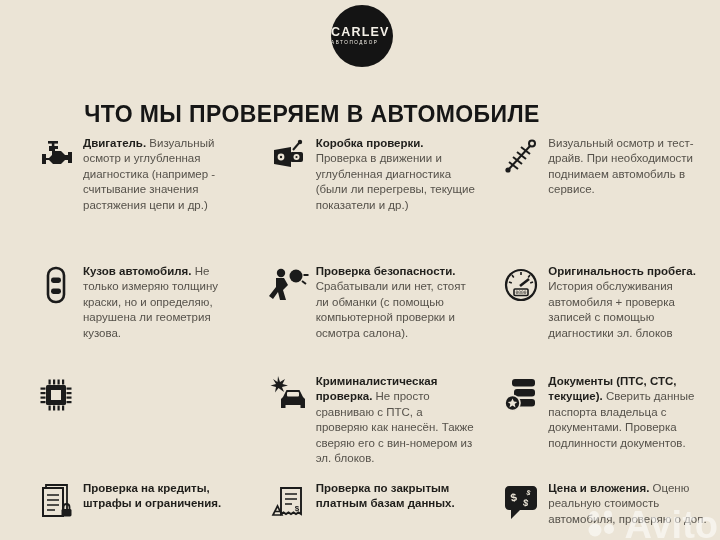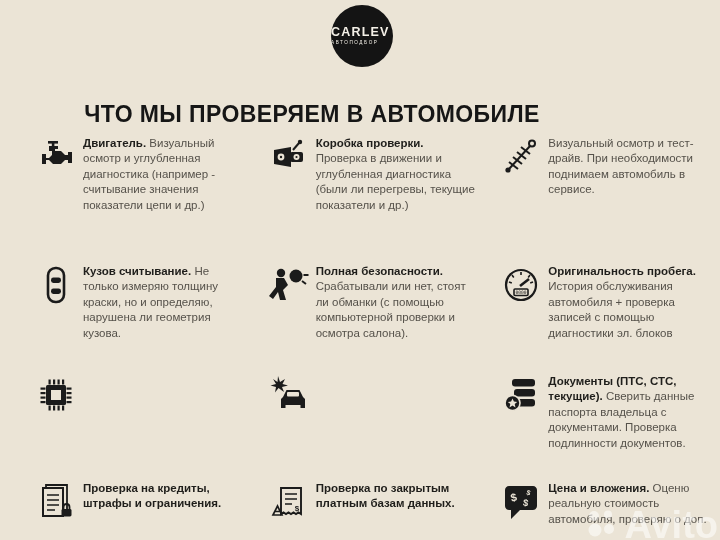--- a/index.html
+++ b/index.html
@@ -59,21 +59,21 @@
   <div class="item">
     <span class="icon">
       <svg viewBox="0 0 40 40">
           <g fill="#1b1b1b">
             <rect x="12" y="4" width="10" height="2.6"></rect>
             <rect x="15.8" y="6" width="2.6" height="4"></rect>
             <path d="M13 9h9v3h-3v2h6l4 4h3v-3h4v11h-4v-3h-3l-4 4h-8l-4-4h-3v4H6V17h4v4h3l3-3v-4h-3z"></path>
           </g>
         </svg>
     </span>
-    <p class="txt"><b>Двигатель.</b> <span>Визуальный осмотр и углубленная диагностика (например - считывание значения показатели цепи и др.)</span></p>
+    <p class="txt"><b>Двигатель.</b> <span>Визуальный осмотр и углубленная диагностика (например - считывание значения растяжения цепи и др.)</span></p>
   </div>
 
   <div class="item">
     <span class="icon">
       <svg viewBox="0 0 40 40">
         <path d="M24 13l6-7" class="stroke" stroke-width="2"></path>
         <circle cx="31" cy="5" r="2.2" fill="#1b1b1b"></circle>
         <path d="M5 13l17-3v20L5 27z" fill="#1b1b1b"></path>
         <rect x="21" y="15" width="13" height="10" rx="2" fill="#1b1b1b"></rect>
         <circle cx="12" cy="20" r="3.4" fill="#ebe4d6"></circle>
@@ -100,33 +100,33 @@
   </div>
 
   <div class="item">
     <span class="icon">
       <svg viewBox="0 0 40 40">
         <rect x="12" y="3" width="16" height="34" rx="7.5" class="stroke" stroke-width="2.6"></rect>
         <rect x="15" y="12.5" width="10" height="5.5" rx="2.4" fill="#1b1b1b"></rect>
         <rect x="15" y="23.5" width="10" height="5.5" rx="2.4" fill="#1b1b1b"></rect>
       </svg>
     </span>
-    <p class="txt"><b>Кузов считывание.</b> <span>Не только измеряю толщину краски, но и определяю, нарушена ли геометрия кузова.</span></p>
+    <p class="txt"><b>Кузов автомобиля.</b> <span>Не только измеряю толщину краски, но и определяю, нарушена ли геометрия кузова.</span></p>
   </div>
 
   <div class="item">
     <span class="icon">
       <svg viewBox="0 0 40 40">
         <circle cx="12" cy="8" r="4.2" fill="#1b1b1b"></circle>
         <path d="M7 13h8l4 7-5 5 3 10h-6l-2-8-5 7-4-3 7-9z" fill="#1b1b1b"></path>
         <circle cx="27" cy="11" r="6.5" fill="#1b1b1b"></circle>
         <path d="M33 16l4 3M34.5 10h5" class="stroke" stroke-width="2"></path>
       </svg>
     </span>
-    <p class="txt"><b>Полная безопасности.</b> <span>Срабатывали или нет, стоят ли обманки (с помощью компьютерной проверки и осмотра салона).</span></p>
+    <p class="txt"><b>Проверка безопасности.</b> <span>Срабатывали или нет, стоят ли обманки (с помощью компьютерной проверки и осмотра салона).</span></p>
   </div>
 
   <div class="item">
     <span class="icon">
       <svg viewBox="0 0 40 40">
         <circle cx="20" cy="20" r="15" class="stroke" stroke-width="2.2"></circle>
         <g class="stroke" stroke-width="1.6">
           <path d="M20 7v3M11 10l1.8 2.4M29 10l-1.8 2.4M8 17l2.8 1M32 17l-2.8 1"></path>
         </g>
         <path d="M19 21l9-7" class="stroke" stroke-width="2.6"></path>
@@ -165,20 +165,21 @@
   </div>
 
   <div class="item">
     <span class="icon">
       <svg viewBox="0 0 40 40">
         <polygon points="9,1 11,7 16,4 13.5,9 19,10.5 13,12 15,17 9.5,13 6,17.5 7,12 1.5,10.5 7,9 4,4 8.5,7" fill="#1b1b1b"></polygon>
         <path d="M14 22l3.5-7h13l3.5 7 2 2v9h-4.5v-3H16.5v3H12v-9z" fill="#1b1b1b"></path>
         <rect x="18" y="17" width="12" height="4.5" fill="#ebe4d6" rx="1"></rect>
       </svg>
     </span>
+    <p class="txt"><b>Криминалистическая проверка.</b> <span>Не просто сравниваю с ПТС, а проверяю как нанесён. Также сверяю его с вин-номером из эл. блоков.</span></p>
   </div>
 
   <div class="item">
     <span class="icon">
       <svg viewBox="0 0 40 40">
         <g fill="#1b1b1b">
           <rect x="11" y="4" width="23" height="7.5" rx="3"></rect>
           <rect x="13" y="14" width="21" height="7.5" rx="3"></rect>
           <rect x="15" y="24" width="19" height="7.5" rx="3"></rect>
         </g>

